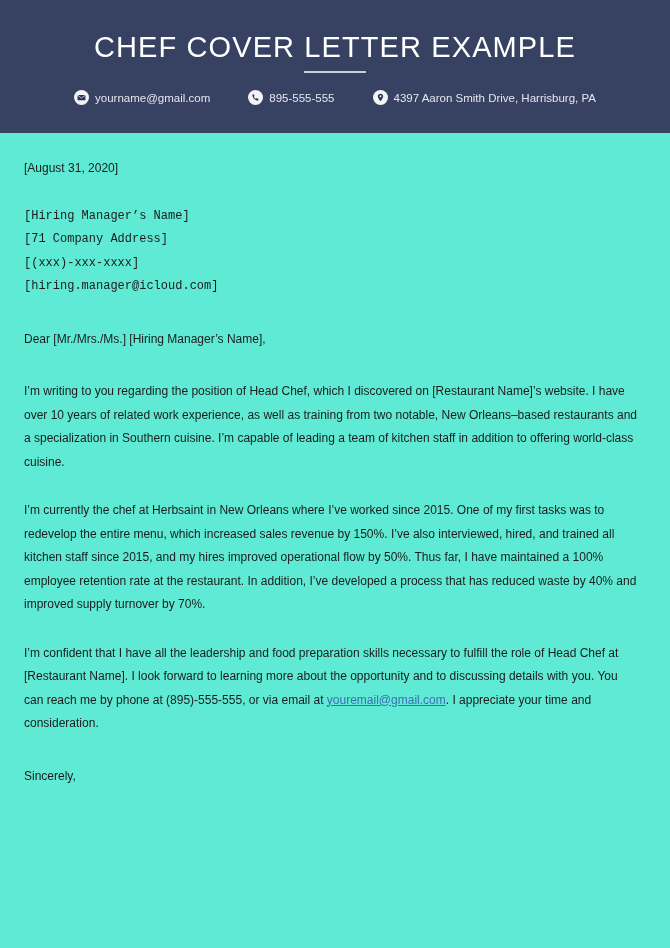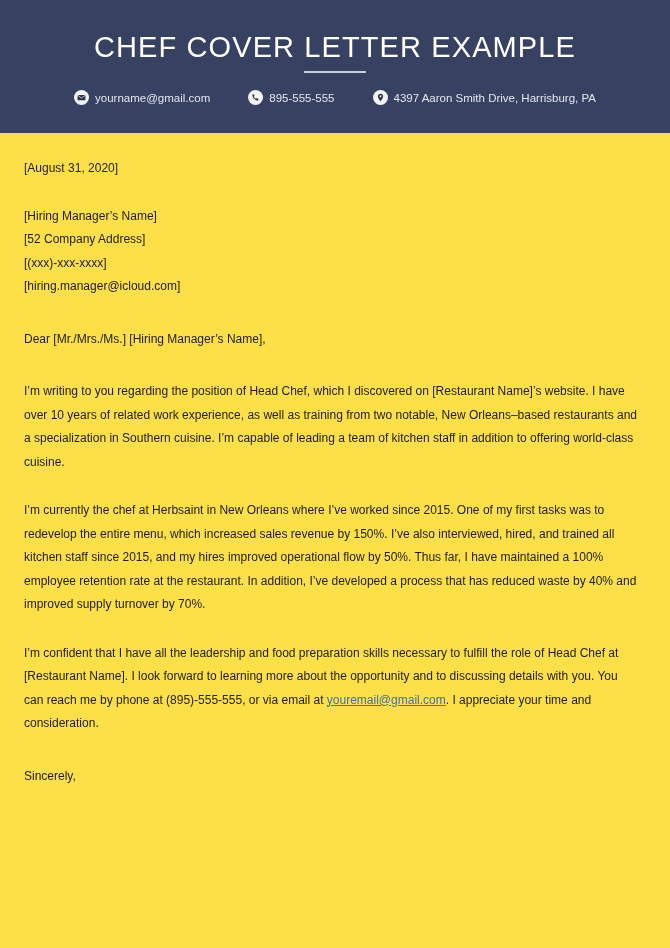--- a/index.html
+++ b/index.html
@@ -11,21 +11,21 @@
     height: 948px;
     background: #ffffff;
     font-family: "Liberation Sans", sans-serif;
     overflow: hidden;
   }
 
   .page {
     position: relative;
     width: 670px;
     height: 948px;
-    background: #fde047;
+    background: #5eead4;
     box-sizing: border-box;
   }
 
   
   .header {
     position: relative;
     width: 670px;
     height: 133px;
     background: #374161;
     box-sizing: border-box;
@@ -106,20 +106,21 @@
   }
 
   .blk { margin: 0; }
 
   .date-line {
     padding-top: 24px;
   }
 
   .recipient {
     padding-top: 24px;
+    font-family: Liberation Mono, monospace;
   }
   .recipient .rline { display: block; }
 
   .salutation {
     padding-top: 29px;
   }
 
   .para {
     padding-top: 29px;
     text-align: left;
@@ -186,21 +187,21 @@
 
     </div>
   </div>
 
   <div class="letter">
 
     <div class="blk date-line">[August 31, 2020]</div>
 
     <div class="blk recipient">
       <span class="rline">[Hiring Manager’s Name]</span>
-      <span class="rline">[52 Company Address]</span>
+      <span class="rline">[71 Company Address]</span>
       <span class="rline">[(xxx)-xxx-xxxx]</span>
       <span class="rline">[hiring.manager@icloud.com]</span>
     </div>
 
     <div class="blk salutation">Dear [Mr./Mrs./Ms.] [Hiring Manager’s Name],</div>
 
     <p class="blk para para-1">I’m writing to you regarding the position of Head Chef, which I discovered on [Restaurant Name]’s website. I have over 10 years of related work experience, as well as training from two notable, New Orleans–based restaurants and a specialization in Southern cuisine. I’m capable of leading a team of kitchen staff in addition to offering world-class cuisine.</p>
 
     <p class="blk para para-2">I’m currently the chef at Herbsaint in New Orleans where I’ve worked since 2015. One of my first tasks was to redevelop the entire menu, which increased sales revenue by 150%. I’ve also interviewed, hired, and trained all kitchen staff since 2015, and my hires improved operational flow by 50%. Thus far, I have maintained a 100% employee retention rate at the restaurant. In addition, I’ve developed a process that has reduced waste by 40% and improved supply turnover by 70%.</p>
 

